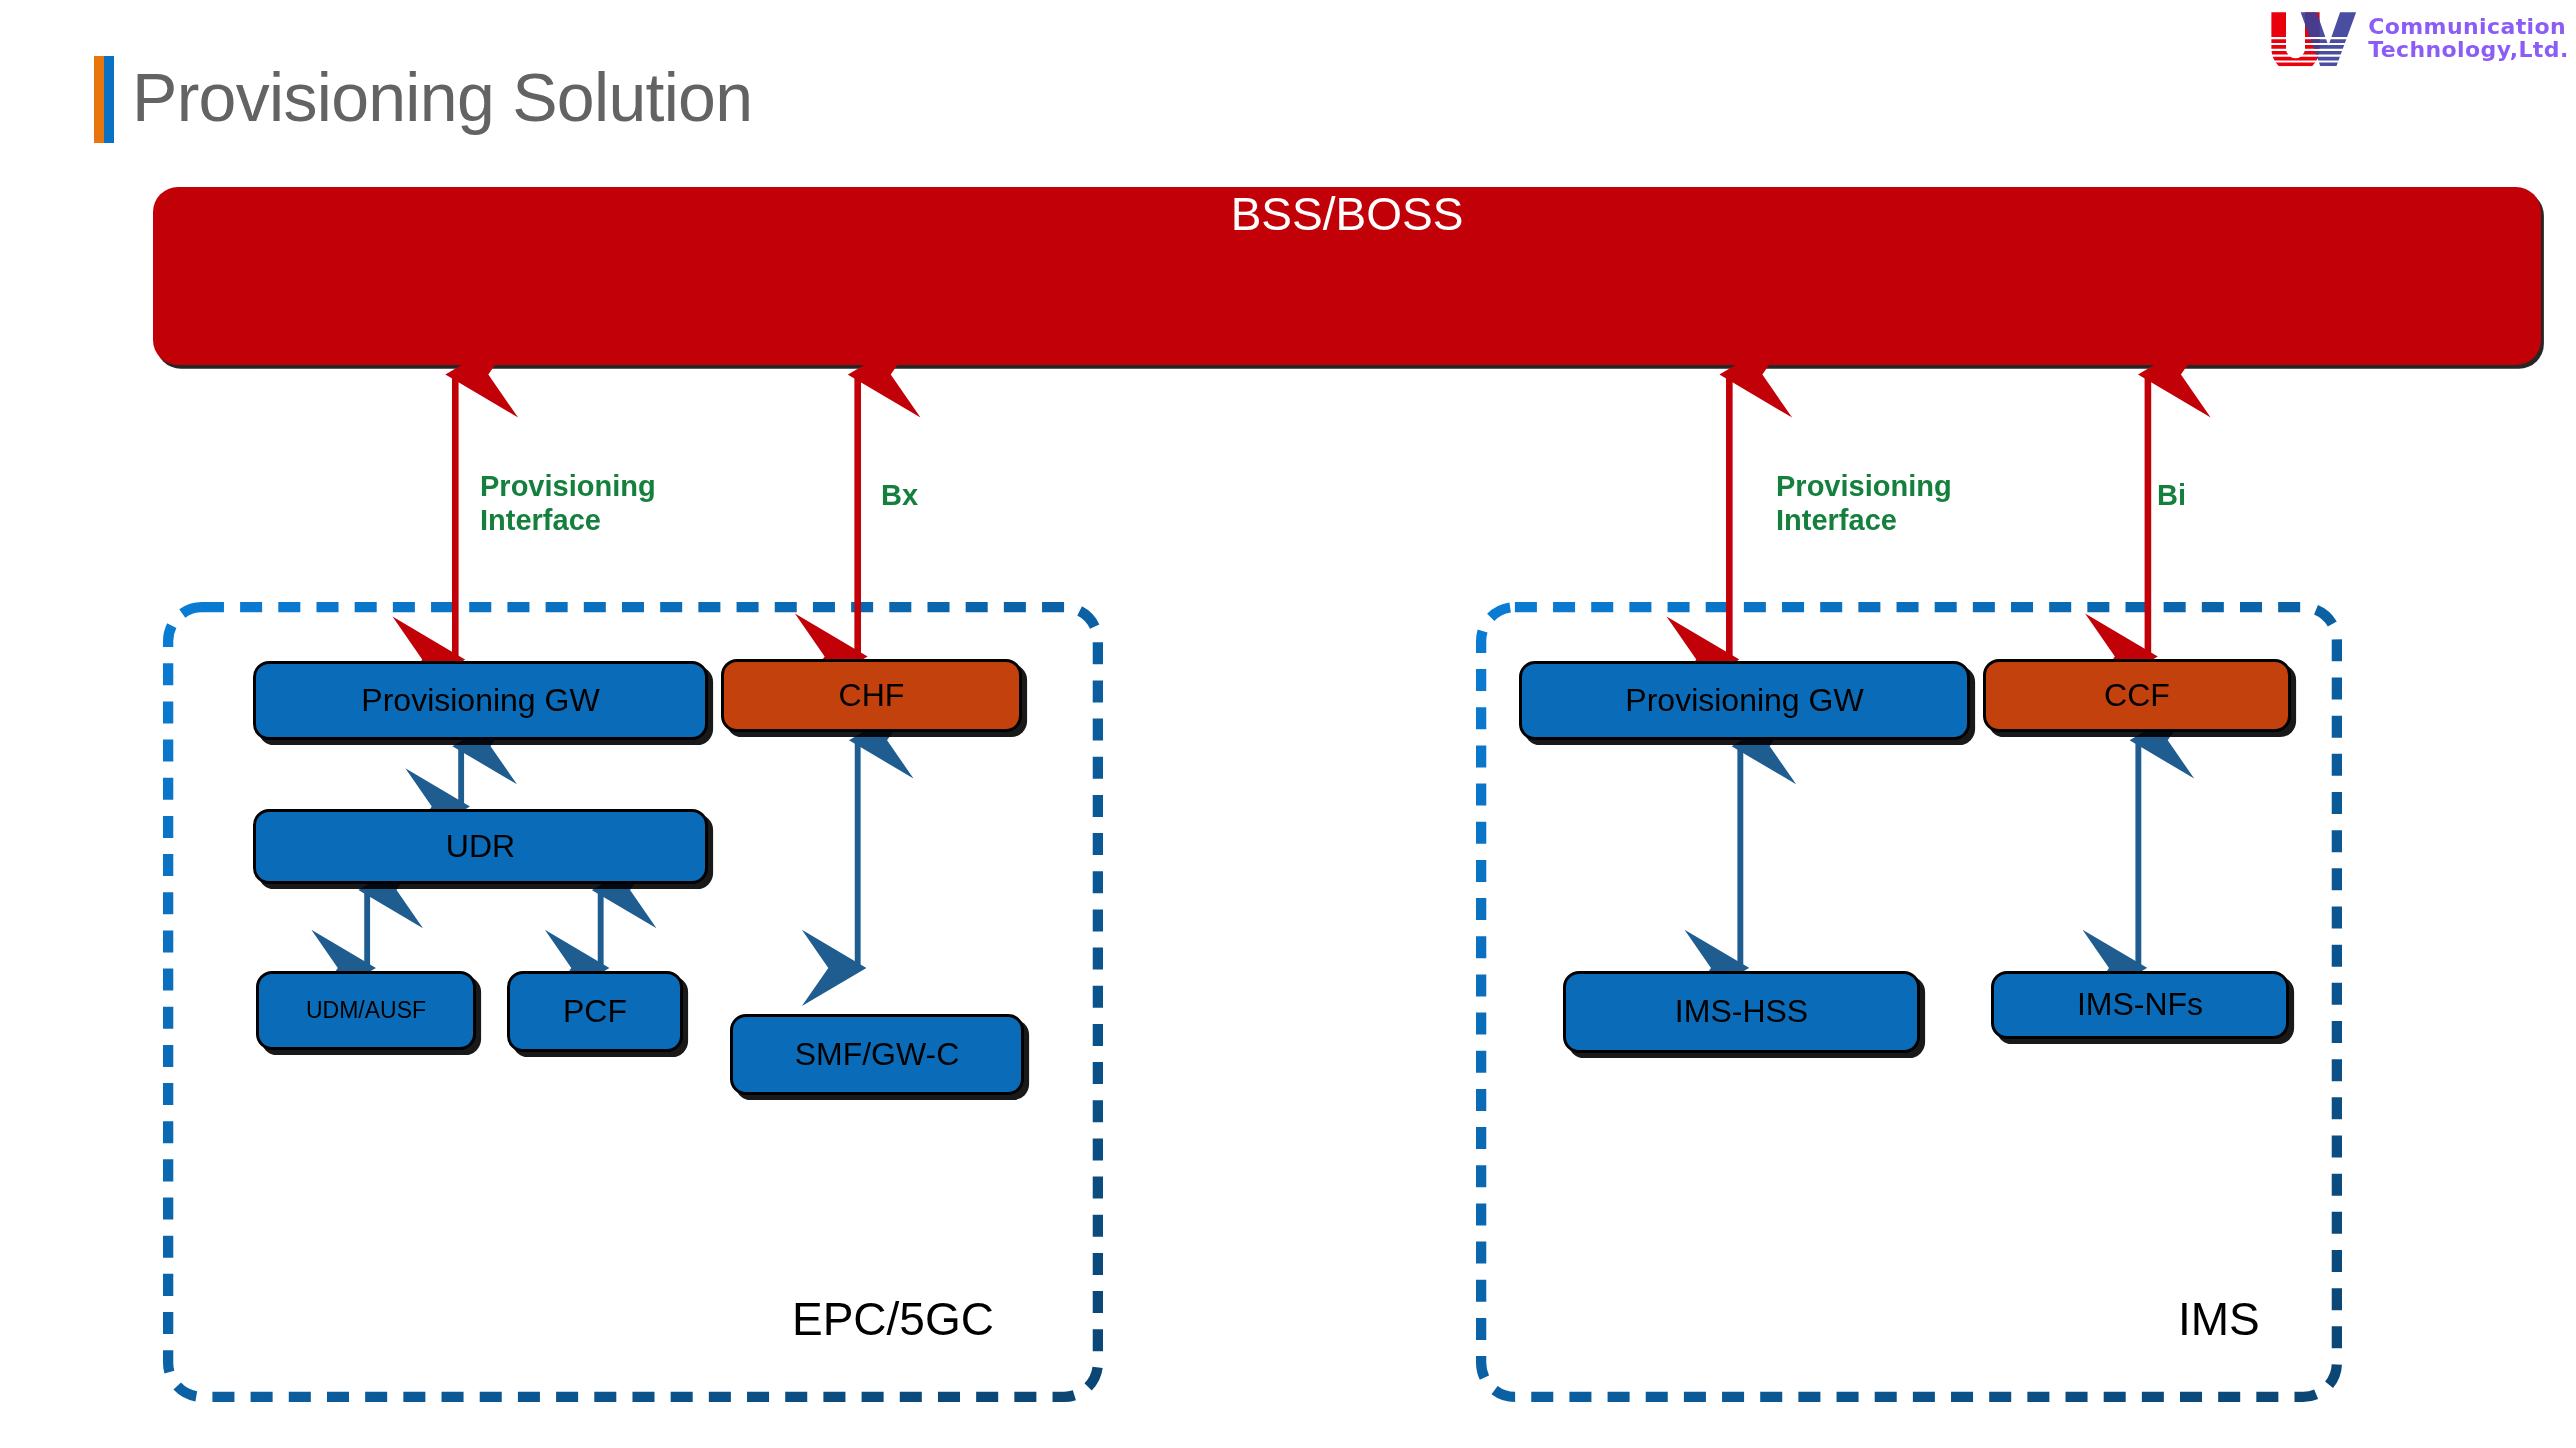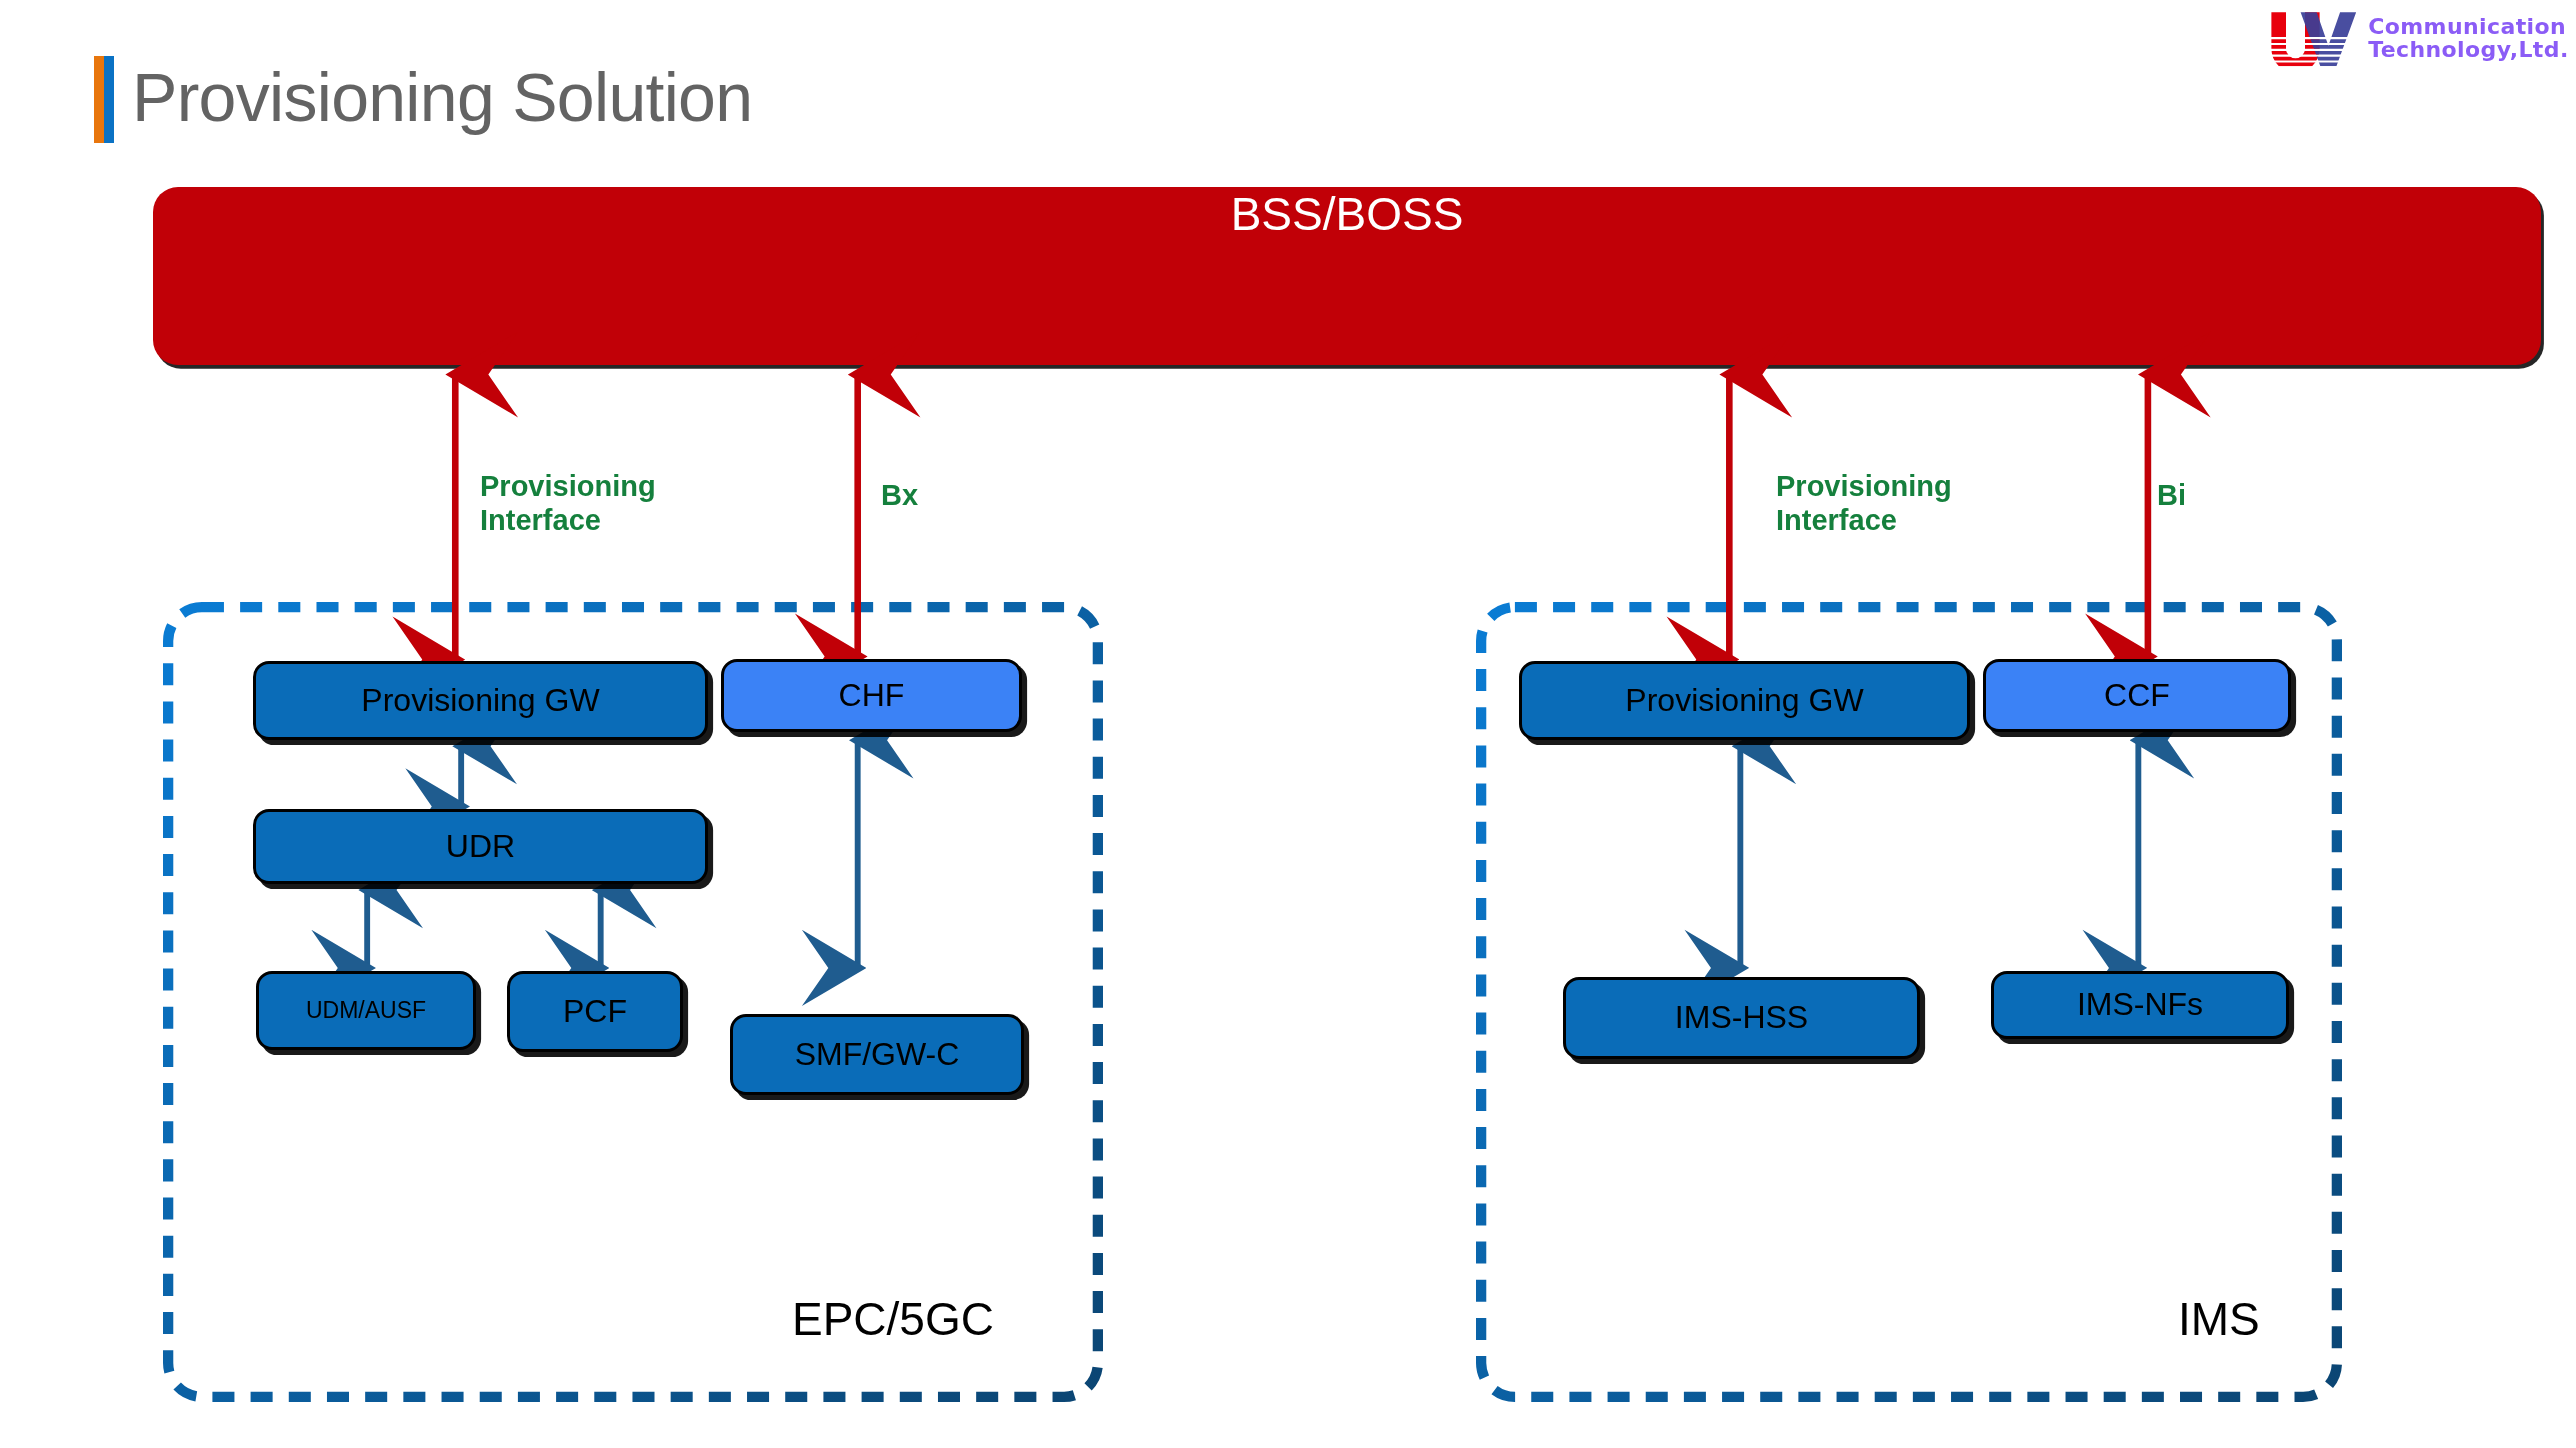--- a/index.html
+++ b/index.html
@@ -34,34 +34,34 @@
   #epc-domain{left:163px;top:602px;width:940px;height:800px;}
   #ims-domain{left:1476px;top:602px;width:866px;height:800px;}
   #epc-label{left:792px;top:1292px;}
   #ims-label{left:2178px;top:1292px;}
 
   
   .node{position:absolute;border:3.7px solid #000;border-radius:16px;
         background:#0A6CB8;box-shadow:5.1px 5.1px 0 rgba(0,0,0,0.9);
         display:flex;align-items:center;justify-content:center;text-align:center;
         color:#000;font-size:32px;line-height:1.05;box-sizing:border-box;}
-  .node.light{background:#3b82f6;}
+  .node.light{background:#c2410c;}
 
   
   #n-prov-gw-epc {left:253px; top:661px;  width:455px; height:79px;}
   #n-chf         {left:721px; top:659px;  width:301px; height:73px;}
   #n-udr         {left:253px; top:809px; width:455px; height:75px;}
   #n-udm         {left:256px; top:971px; width:220px; height:79px; font-size:23px;}
   #n-pcf         {left:507px; top:971px; width:176px; height:81px;}
   #n-smf         {left:730px; top:1014px; width:294px; height:81px;}
 
   
   #n-prov-gw-ims {left:1519px;top:661px;  width:451px; height:79px;}
   #n-ccf         {left:1983px;top:659px;  width:308px; height:73px;}
-  #n-ims-hss     {left:1563px;top:971px; width:357px; height:82px;margin-top:6px;}
+  #n-ims-hss     {left:1563px;top:971px; width:357px; height:82px;}
   #n-ims-nfs     {left:1991px;top:971px; width:298px; height:68px;}
 
   
   .arrow-label{position:absolute;color:#15803d;font-weight:bold;font-size:29px;
                line-height:1.16;white-space:pre-line;}
   #lbl-prov-left {left:480px;  top:470px;}
   #lbl-bx        {left:881px; top:479px;}
   #lbl-prov-right{left:1776px; top:470px;}
   #lbl-bi        {left:2157px; top:479px;}
 

